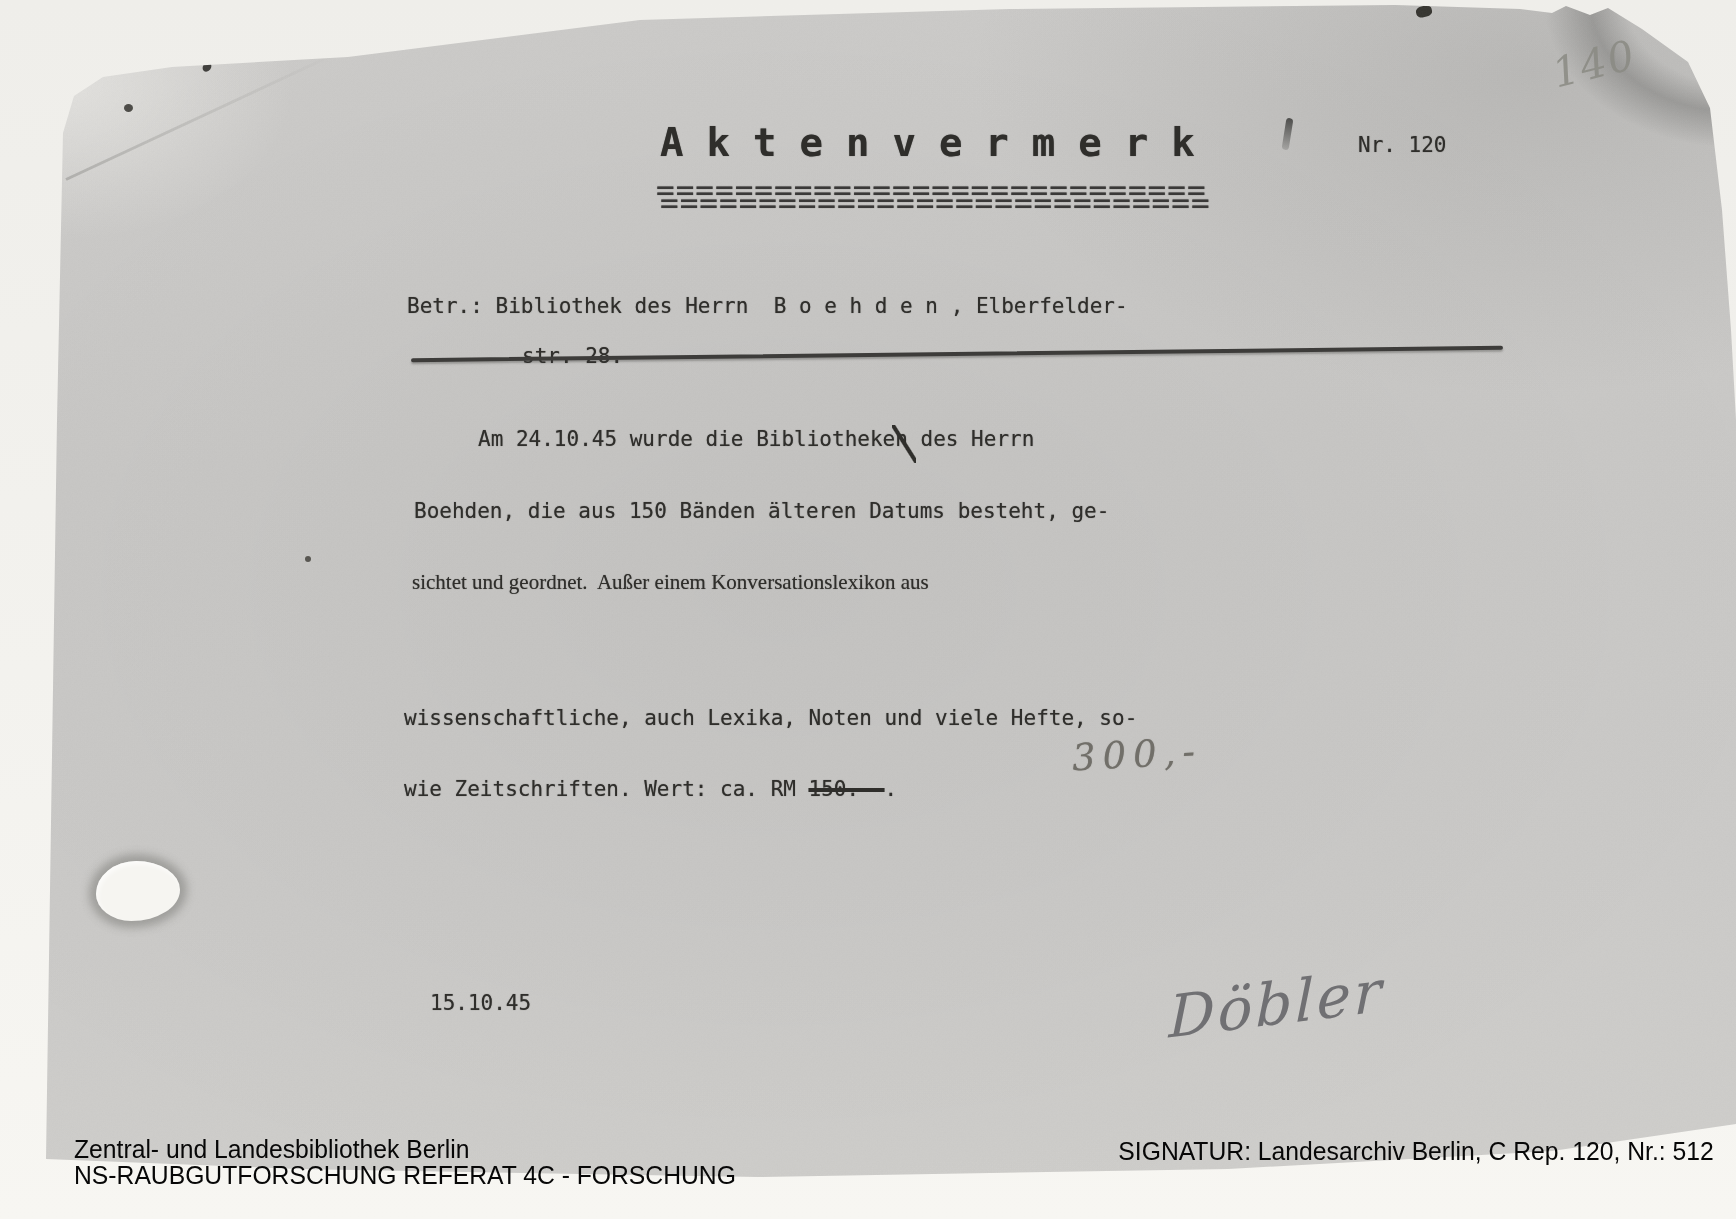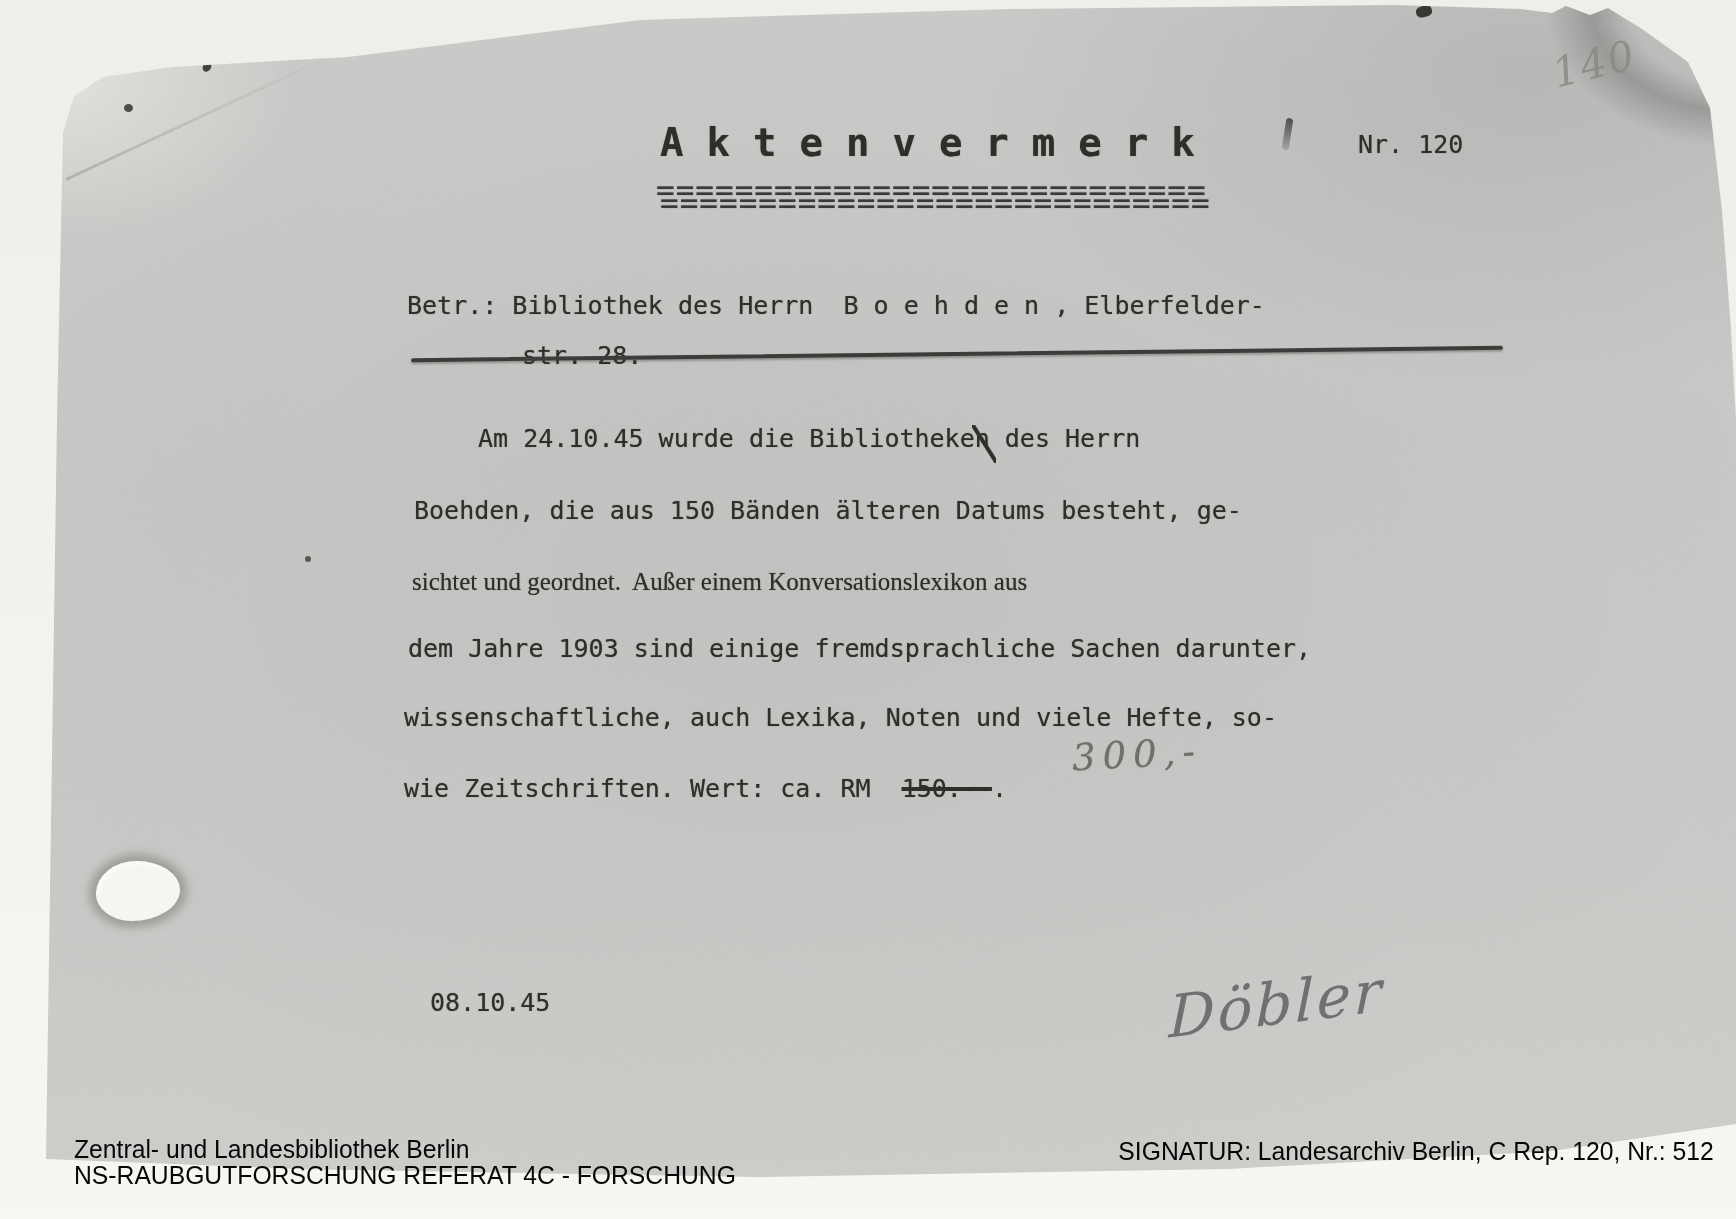--- a/index.html
+++ b/index.html
@@ -22,21 +22,21 @@
     filter:drop-shadow(0 5px 9px rgba(60,58,52,0.28));}
   .crease-topleft{position:absolute;left:66px;top:178px;width:300px;height:3px;
     transform:rotate(-25deg);transform-origin:left center;
     background:linear-gradient(90deg,rgba(110,110,106,0.35),rgba(120,120,116,0.12) 70%,transparent);}
   .speck{position:absolute;border-radius:50%;}
   .hole{position:absolute;left:96px;top:861px;width:84px;height:60px;
     background:#f6f5f1;border-radius:48% 52% 58% 42% / 55% 48% 52% 45%;
     box-shadow:0 0 9px 7px rgba(108,108,104,0.45), inset 2px 3px 5px rgba(255,255,255,0.7);}
   .texture{position:absolute;inset:0;opacity:0.05;pointer-events:none;}
   
-  .tw{position:absolute;white-space:pre;font-size:25px;line-height:38px;color:#2f2e2b;
+  .tw{position:absolute;white-space:pre;font-size:21px;line-height:38px;color:#2f2e2b;
       text-shadow:0 0 1px rgba(47,46,43,0.6);}
   .doc-title{left:660px;top:124px;font-weight:bold;letter-spacing:23px;font-size:39px;}
   .doc-number{left:1358px;top:126px;}
   .sep{font-size:31px;line-height:13px;color:#3a3938;letter-spacing:1px;}
   .sep.r1{left:656px;top:183px;}
   .sep.r2{left:660px;top:196px;}
   .subject-1{left:407px;top:287px;}
   .subject-2{left:522px;top:337px;}
   .subject-underline{position:absolute;left:411px;top:352px;width:1092px;height:4px;
     background:#3d3c3a;border-radius:2px;transform:rotate(-0.65deg);
@@ -44,21 +44,21 @@
   .bl1{left:478px;top:420px;}
   .bl2{left:414px;top:492px;}
   .bl3{left:412px;top:563px;font-family:Liberation Serif, serif;}
   .bl4{left:408px;top:630px;}
   .bl5{left:404px;top:699px;}
   .bl6{left:404px;top:770px;}
   .date-line{left:430px;top:984px;}
   .slash-strike{position:relative;display:inline-block;}
   .slash-strike::after{content:"";position:absolute;left:-3px;bottom:-5px;width:24px;height:38px;
     background:linear-gradient(to top right,transparent 45%,#2f2e2b 48%,#2f2e2b 55%,transparent 58%);}
-  .line-strike{text-decoration:line-through;text-decoration-thickness:3.5px;margin-left:16px;}
+  .line-strike{text-decoration:line-through;text-decoration-thickness:3.5px;}
   .ink-mark{position:absolute;left:1284px;top:118px;width:7px;height:32px;border-radius:4px;
     transform:rotate(9deg);background:linear-gradient(180deg,rgba(58,58,56,0.85),rgba(58,58,56,0.2));}
   
   .pencil{position:absolute;font-family:"DejaVu Serif",serif;font-style:italic;}
   .hw-300{left:1072px;top:733px;font-size:37px;letter-spacing:7px;color:#716f69;
     transform:rotate(-3deg);text-shadow:0 0 1px rgba(113,111,105,0.5);}
   .hw-sig{left:1168px;top:970px;font-size:58px;letter-spacing:3px;color:rgba(96,96,100,0.85);
     transform:rotate(-7deg) skewX(-8deg);}
   .hw-140{left:1552px;top:40px;font-size:41px;letter-spacing:2px;color:rgba(138,137,131,0.85);
     transform:rotate(-14deg);}
@@ -95,25 +95,24 @@
   <div class="tw sep r1">============================</div>
   <div class="tw sep r2">============================</div>
 
   <div class="tw subject-1">Betr.: Bibliothek des Herrn  B o e h d e n , Elberfelder-</div>
   <div class="tw subject-2">str. 28.</div>
   <div class="subject-underline"></div>
 
   <div class="tw bl1"><span>Am 24.10.45 wurde die Bibliotheke</span><span class="slash-strike">n</span><span> des Herrn</span></div>
   <div class="tw bl2">Boehden, die aus 150 Bänden älteren Datums besteht, ge-</div>
   <div class="tw bl3">sichtet und geordnet.  Außer einem Konversationslexikon aus</div>
-  <div class="tw bl4">dem Jahre 1903 sind einige fremdsprachliche Sachen darunter,</div>
   <div class="tw bl5">wissenschaftliche, auch Lexika, Noten und viele Hefte, so-</div>
   <div class="tw bl6"><span>wie Zeitschriften. Wert: ca. RM </span><span class="line-strike">150.--</span><span>.</span></div>
 
-  <div class="tw date-line">08.10.45</div>
+  <div class="tw date-line">15.10.45</div>
 
   <div class="pencil hw-300">300,-</div>
   <div class="pencil hw-sig">Döbler</div>
   <div class="pencil hw-140">140</div>
 
   <div class="footer footer-left">
     <div>Zentral- und Landesbibliothek Berlin</div>
     <div>NS-RAUBGUTFORSCHUNG REFERAT 4C - FORSCHUNG</div>
   </div>
   <div class="footer footer-right">SIGNATUR: Landesarchiv Berlin, C Rep. 120, Nr.: 512</div>

